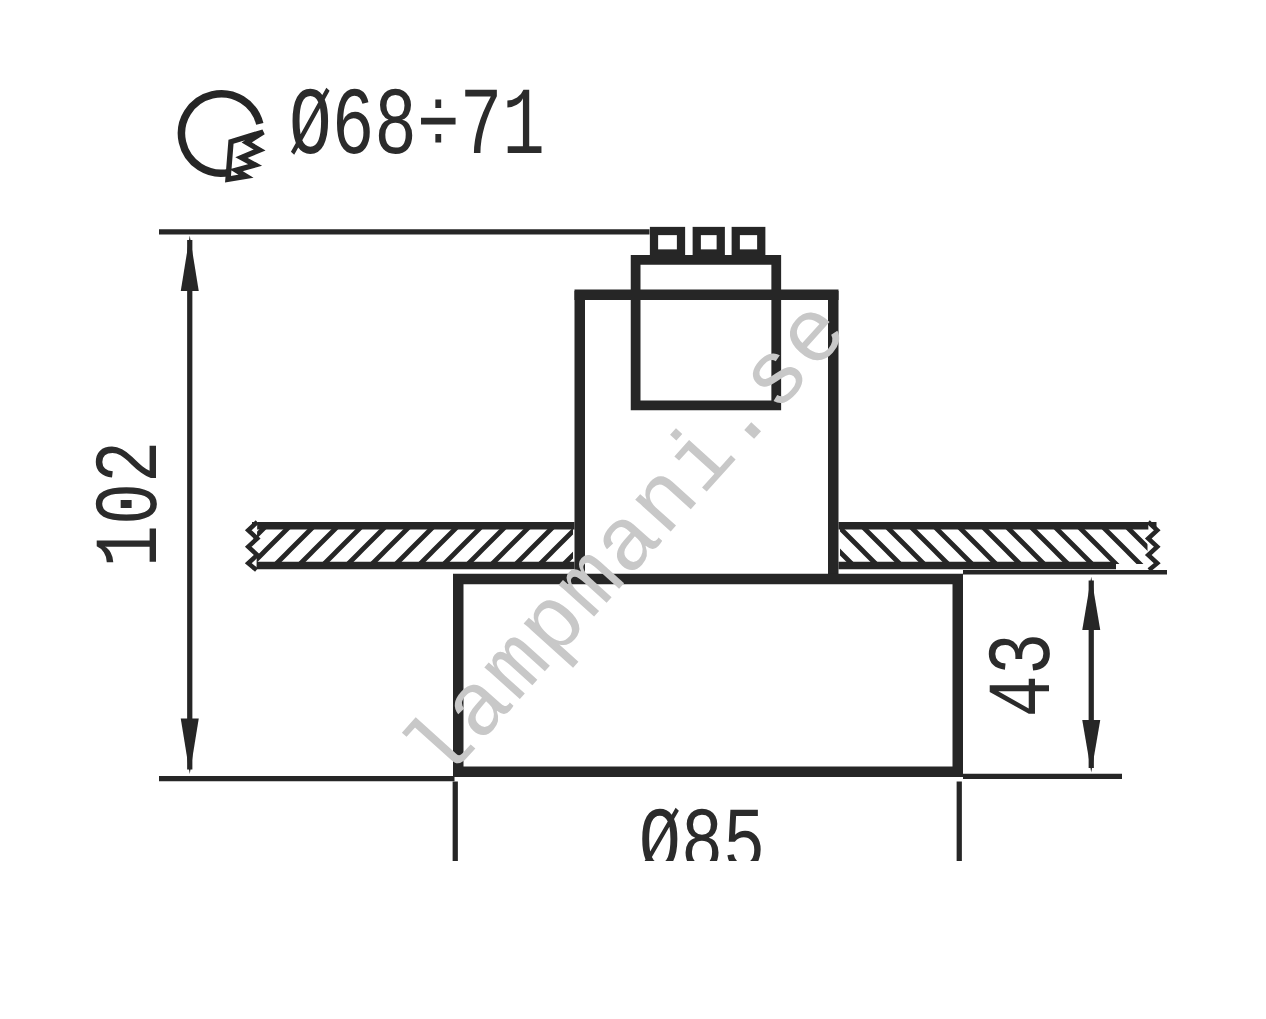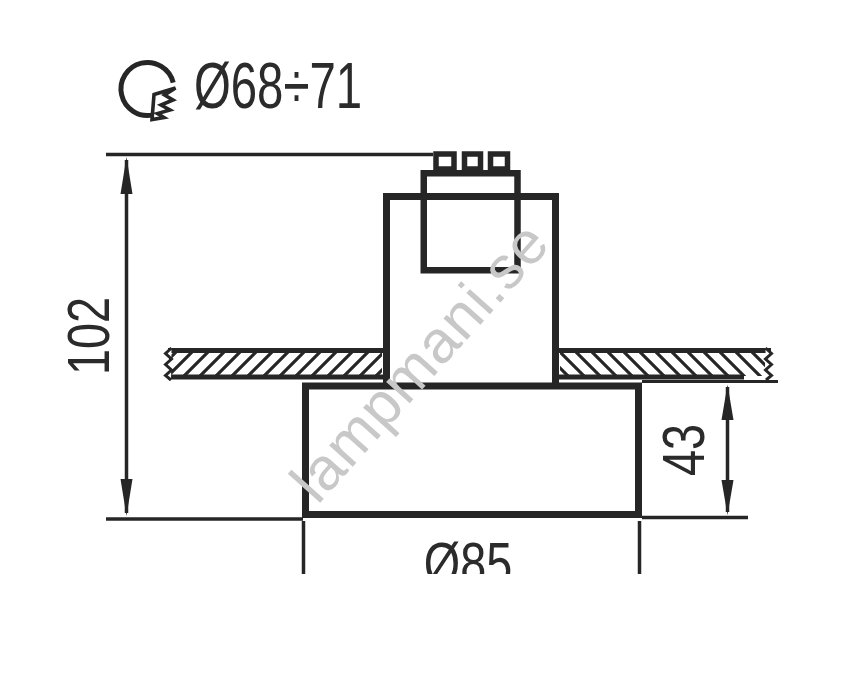--- a/index.html
+++ b/index.html
@@ -1,17 +1,17 @@
 <!DOCTYPE html>
 <html><head>
 <meta charset="utf-8">
 <style>
   html,body{margin:0;padding:0;background:#fff;}
   .canvas{position:relative;width:844px;height:574px;background:#ffffff;overflow:hidden;
-          font-family:Liberation Sans, sans-serif;}
+          font-family:Liberation Mono, monospace;}
   .canvas svg{position:absolute;left:0;top:0;}
   .lbl-anchor{position:absolute;width:0;height:0;}
   .lbl{position:absolute;left:0;top:0;display:block;white-space:nowrap;
        color:#2b2b2b;line-height:1;transform-origin:0 0;font-weight:400;}
   .lbl-hole{font-size:64px;transform:scaleX(0.74) translate(-50%,-50%);}
   .lbl-h{font-size:60px;transform:scaleX(0.78) translate(-50%,-50%);}
   .lbl-v{font-size:60px;transform:rotate(-90deg) scaleX(0.78) translate(-50%,-50%);}
   .watermark{font-size:60px;letter-spacing:1px;color:#c8c8c8;
              transform:rotate(-48deg) translate(-50%,-50%);mix-blend-mode:multiply;}
   .wm-layer{z-index:5;}

